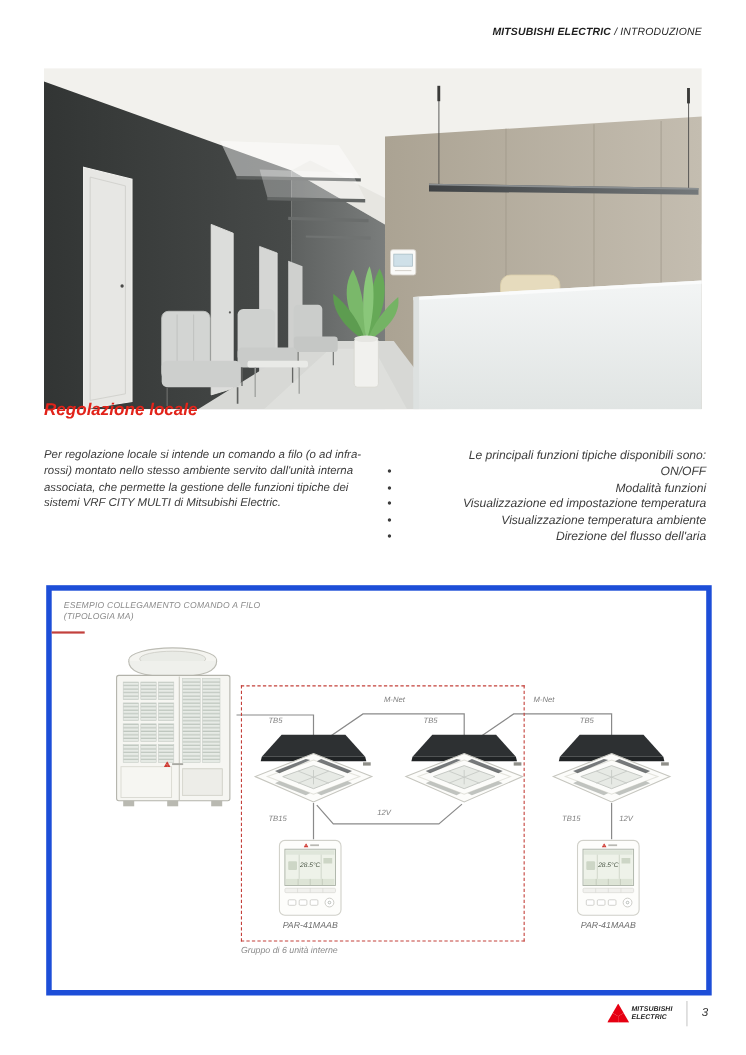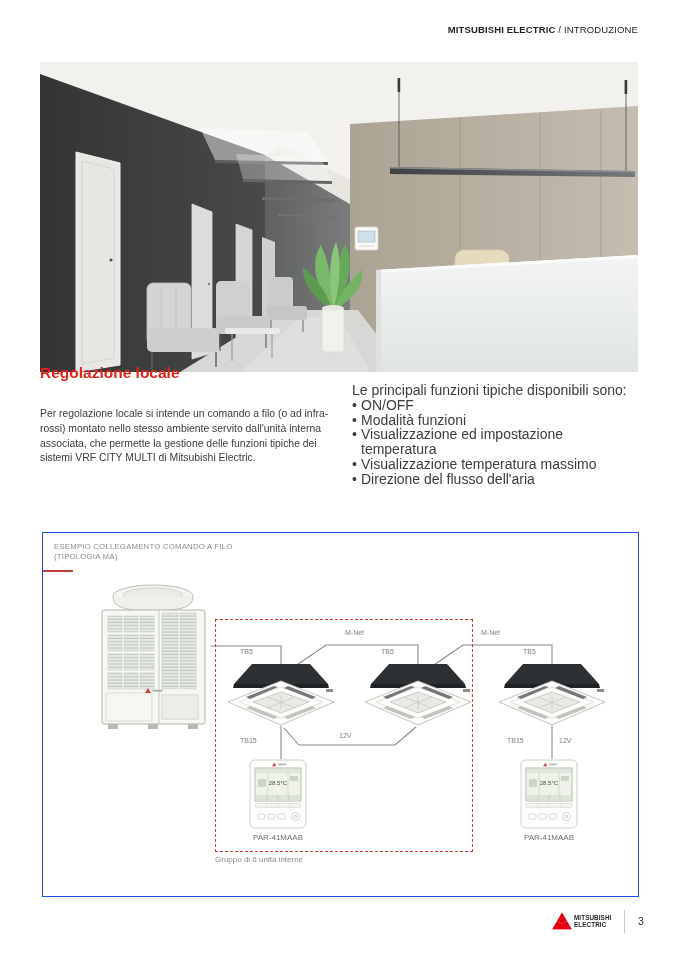--- a/index.html
+++ b/index.html
@@ -1,37 +1,37 @@
 <!DOCTYPE html>
 <html><head>
 <meta charset="utf-8">
 <style>
   html,body{margin:0;padding:0;background:#ffffff;}
   .page{position:relative;width:678px;height:959px;background:#ffffff;overflow:hidden;
-        font-family:"Liberation Sans",sans-serif;color:#3c3c3c;}
+        font-family:"Liberation Sans",sans-serif;color:#3c3c3c;font-style:italic;}
 
   
   .header{position:absolute;top:24px;right:40px;font-size:9.5px;color:#1e1e1e;letter-spacing:.15px;}
   .header .brand{font-weight:bold;}
 
   
   .photo{position:absolute;left:40px;top:62px;width:598px;height:310px;display:block;}
 
   
   .title{position:absolute;left:40px;top:364px;font-size:15.5px;font-weight:bold;color:#e2231a;}
   .col-left{position:absolute;left:40px;top:407px;width:303px;font-size:10.4px;line-height:14.8px;color:#3c3c3c;}
   .col-left p{margin:0;}
-  .col-right{position:absolute;left:352px;top:383px;width:290px;font-size:14px;line-height:14.8px;color:#3c3c3c;}
+  .col-right{position:absolute;left:352px;top:407px;width:290px;font-size:11px;line-height:14.8px;color:#3c3c3c;text-align:right;}
   .col-right .intro{margin:0;}
   .col-right ul{margin:0;padding:0;list-style:none;}
   .col-right li{position:relative;padding-left:9px;}
   .col-right li::before{content:"\2022";position:absolute;left:0;top:0;}
 
   
-  .diagram{position:absolute;left:42px;top:532px;width:595px;height:363px;border:1px solid #1d4ed8;background:#fff;}
+  .diagram{position:absolute;left:42px;top:532px;width:595px;height:363px;border:5px solid #1d4ed8;background:#fff;}
   .caption{position:absolute;left:11px;top:9px;font-size:7.8px;line-height:10px;color:#8b8b8b;letter-spacing:.2px;}
   .accent-line{position:absolute;left:0;top:37px;width:30px;height:2px;background:#c2403c;}
   .dashed-box{position:absolute;left:172px;top:86px;width:256px;height:231px;border:1.4px dashed #c4403a;}
   .lines{position:absolute;left:0;top:0;width:595px;height:363px;}
   .outdoor{position:absolute;left:53px;top:50px;width:115px;height:150px;}
   .cassette{position:absolute;width:110px;height:74px;}
   .cassette.c1{left:183px;top:130px;}
   .cassette.c2{left:320px;top:130px;}
   .cassette.c3{left:454px;top:130px;}
   .remote{position:absolute;width:58px;height:70px;}
@@ -224,21 +224,21 @@
   <div class="title">Regolazione locale</div>
   <div class="col-left">
     <p>Per regolazione locale si intende un comando a filo (o ad infra-rossi) montato nello stesso ambiente servito dall'unità interna associata, che permette la gestione delle funzioni tipiche dei sistemi VRF CITY MULTI di Mitsubishi Electric.</p>
   </div>
   <div class="col-right">
     <p class="intro">Le principali funzioni tipiche disponibili sono:</p>
     <ul>
       <li><span>ON/OFF</span></li>
       <li><span>Modalità funzioni</span></li>
       <li><span>Visualizzazione ed impostazione temperatura</span></li>
-      <li><span>Visualizzazione temperatura massimo</span></li>
+      <li><span>Visualizzazione temperatura ambiente</span></li>
       <li><span>Direzione del flusso dell'aria</span></li>
     </ul>
   </div>
 
   <div class="diagram">
     <div class="caption">
       <div>ESEMPIO COLLEGAMENTO COMANDO A FILO</div>
       <div>(TIPOLOGIA MA)</div>
     </div>
     <div class="accent-line"></div>

